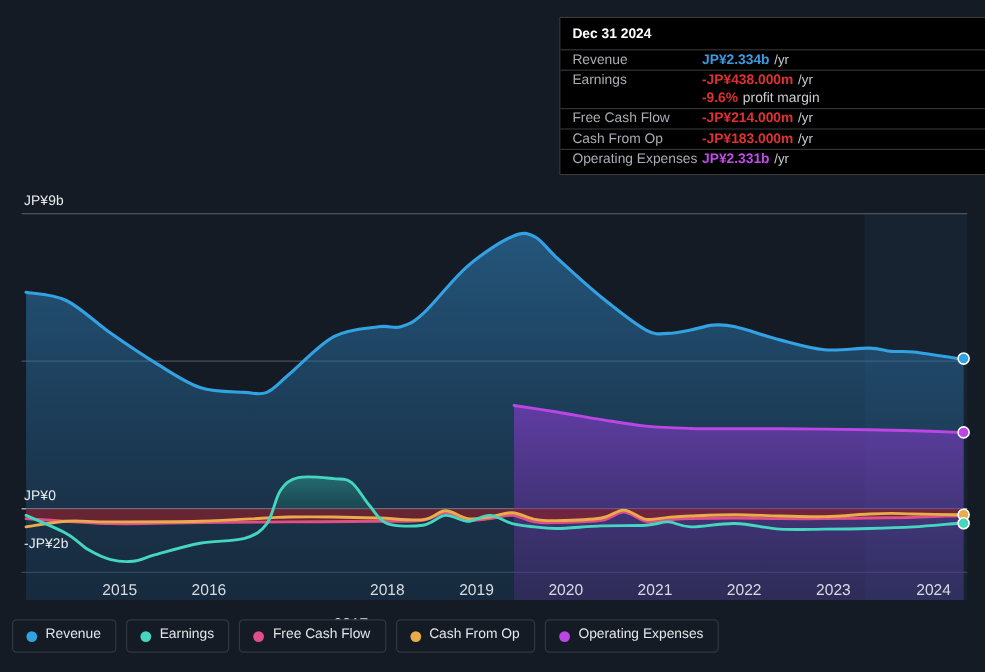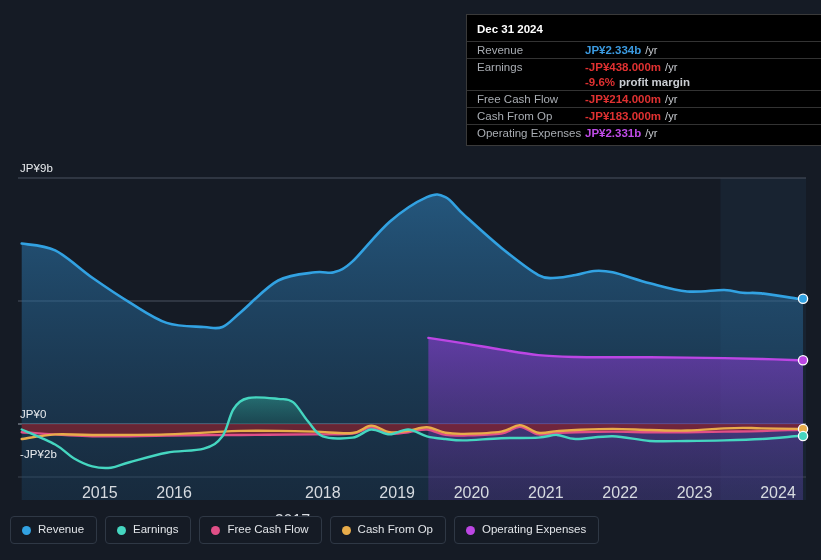--- a/index.html
+++ b/index.html
@@ -38,21 +38,21 @@
 
   .axis-label {
     position: absolute;
     font-size: 11.5px;
     color: #e9ecef;
     white-space: nowrap;
     letter-spacing: 0.1px;
   }
   .x-tick {
     position: absolute;
-    font-size: 16px;
+    font-size: 13px;
     color: #d7dbe0;
     text-align: center;
     transform: translateX(-50%);
     white-space: nowrap;
   }
 
   
   #tooltip {
     position: absolute;
     left: 466px;
@@ -98,21 +98,21 @@
     font-size: 11px;
     color: #c9ccd1;
     margin-left: 4px;
     font-weight: normal;
     white-space: nowrap;
   }
   .tt-sub {
     font-size: 11.5px;
     color: #c9ccd1;
     margin-left: 4px;
-    font-weight: bold;
+    font-weight: normal;
     text-align: center;
   }
 
   
   #legend {
     position: absolute;
     left: 10px;
     top: 516px;
     display: flex;
     gap: 8px;

